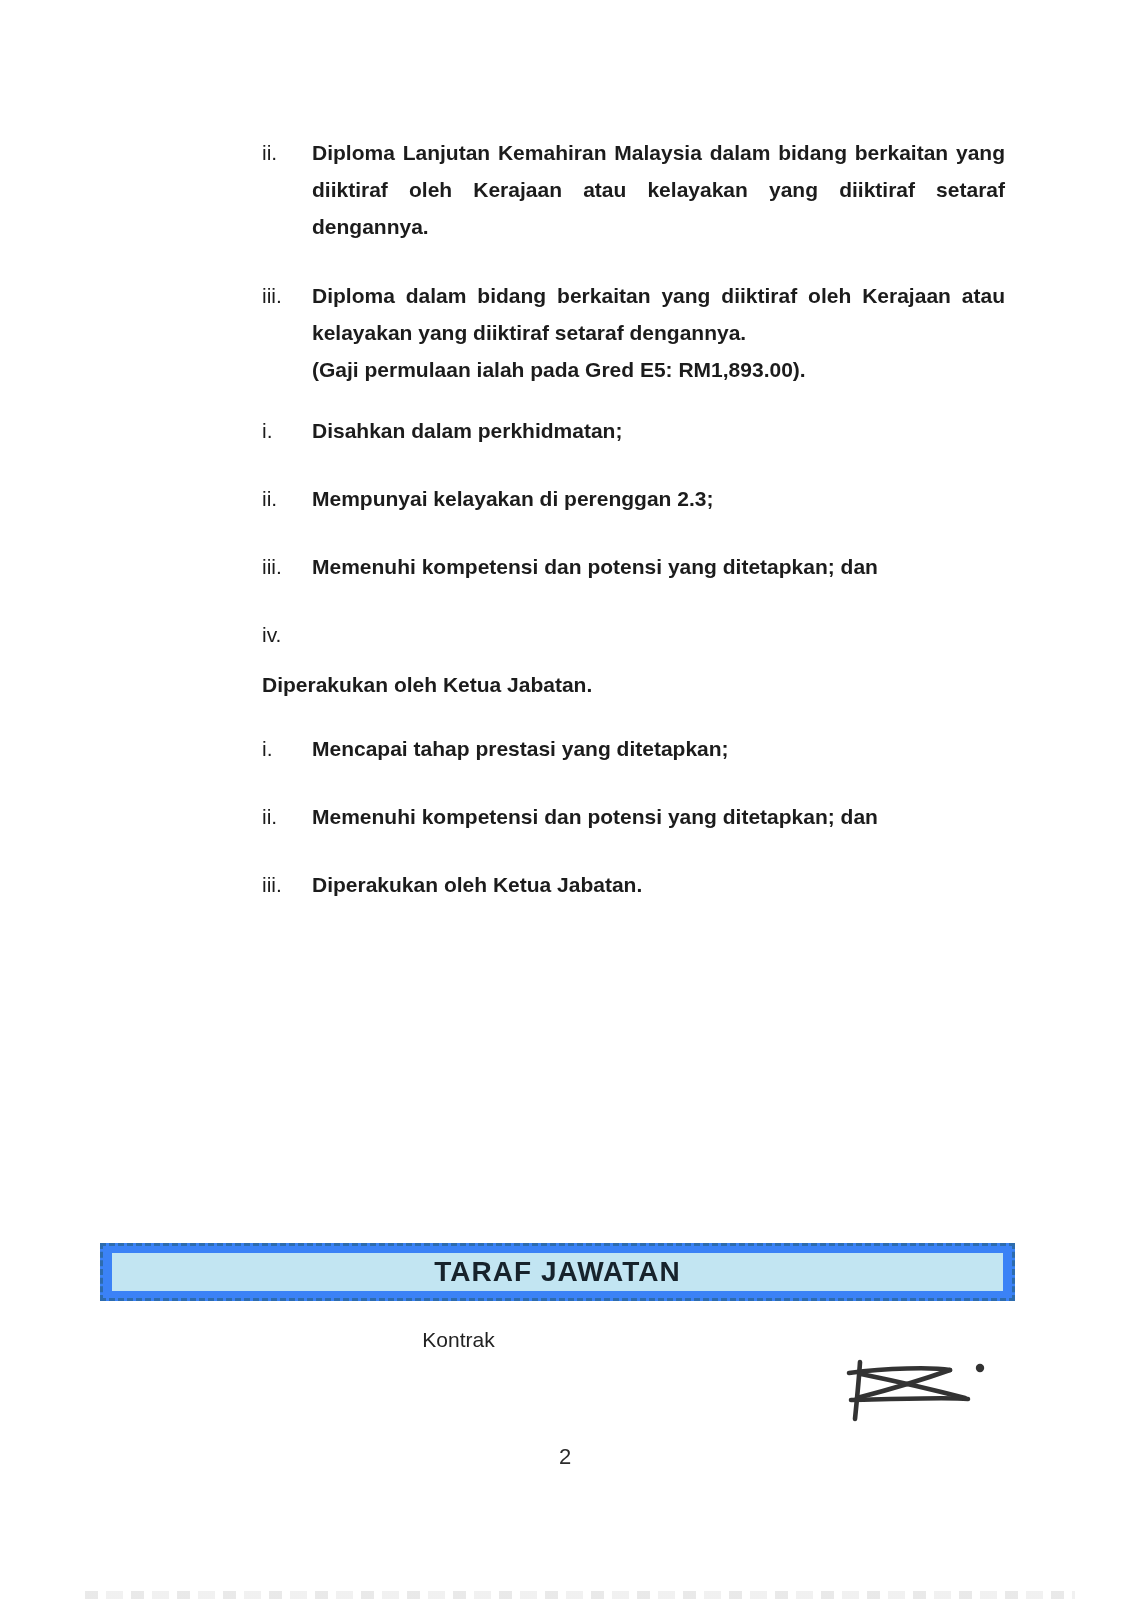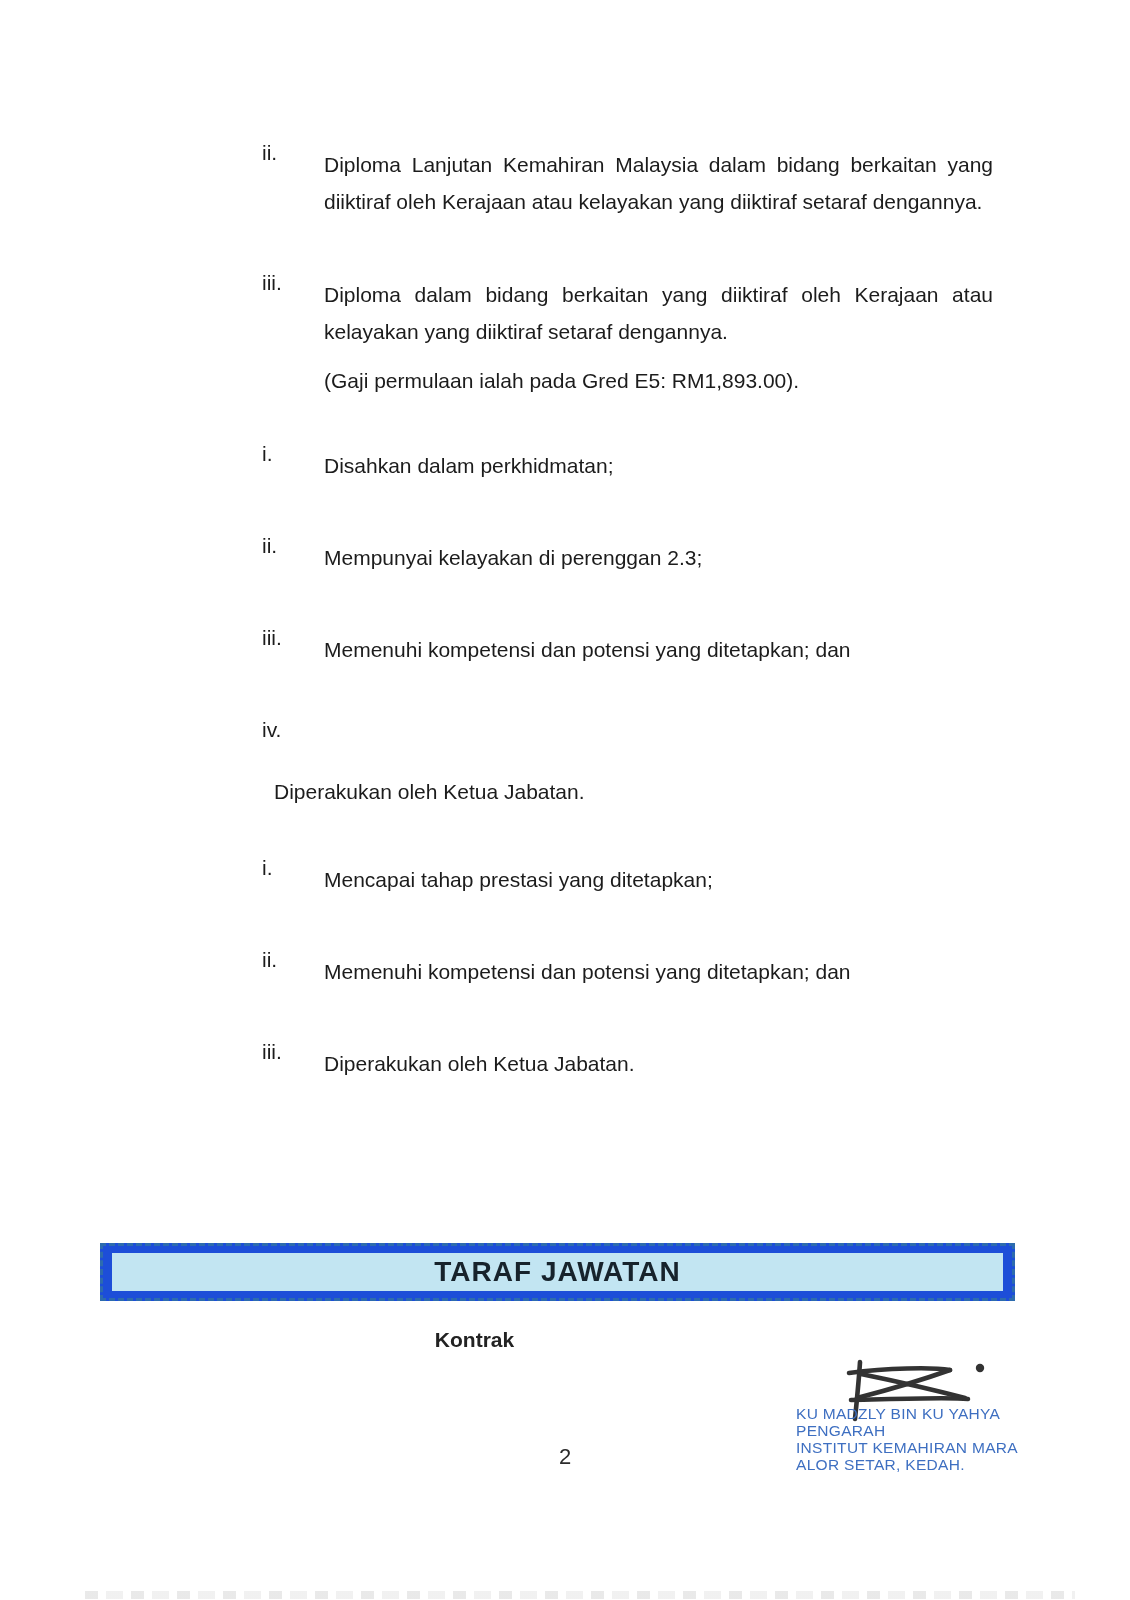--- a/index.html
+++ b/index.html
@@ -17,21 +17,21 @@
     position: absolute;
     left: 0; top: 0;
     width: 1130px;
     padding: 134px 87px 0 180px;
     box-sizing: border-box;
     font-size: 21px;
     line-height: 37px;
   }
   .row { display: flex; align-items: flex-start; }
   .just { text-align: justify; }
-  p { margin: 12px; }
+  p { margin: 0; font-weight: bold; }
 
   
   .qitem { margin-left: 82px; }
   .qitem .marker { flex: 0 0 50px; }
   .qitem .body { flex: 1 1 auto; max-width: 693px; }
   .qitem-0 { margin-bottom: 32px; }
   .qitem-1 { margin-bottom: 24px; }
 
   
   .sect .marker { flex: 0 0 77px; }
@@ -47,42 +47,41 @@
   .sub-last-53 { margin-bottom: 0; }
 
   
   .banner {
     position: absolute;
     left: 100px; top: 1243px;
     width: 915px;
     box-sizing: border-box;
     border: 3px dashed #2d6cae;
     padding: 7px 9px;
-    background: #1d4ed8;
+    background: #3b82f6;
   }
   .banner-inner {
     background: #c2e5f2;
     height: 38px;
     display: flex;
     align-items: center;
     justify-content: center;
     font-size: 28px;
     font-weight: bold;
     letter-spacing: 1px;
     color: #17232c;
   }
 
   .kontrak {
     position: absolute;
-    left: 16px; top: 1328px;
+    left: 0; top: 1328px;
     width: 917px;
     text-align: center;
     font-size: 21px;
     color: #222222;
-    font-weight: bold;
   }
 
   .signature-svg {
     position: absolute;
     left: 812px; top: 1337px;
     width: 200px; height: 85px;
   }
   .stamp {
     position: absolute;
     left: 796px; top: 1405px;
@@ -195,23 +194,17 @@
     <g fill="none" stroke="#333333" stroke-width="4.6" stroke-linecap="round">
       <path d="M48 25 C47 42 45 62 43 82"></path>
       <path d="M37 36 C75 31 120 30 138 33"></path>
       <path d="M138 33 C110 43 72 54 45 61"></path>
       <path d="M49 37 C88 45 130 55 153 61"></path>
       <path d="M39 63 C85 62 135 60 156 62"></path>
     </g>
     <circle cx="168" cy="31" r="4.2" fill="#333333"></circle>
   </svg>
 
-  <div class="stamp">
-    <div>KU MADZLY BIN KU YAHYA</div>
-    <div>PENGARAH</div>
-    <div>INSTITUT KEMAHIRAN MARA</div>
-    <div>ALOR SETAR, KEDAH.</div>
-  </div>
 
   <div class="page-number">2</div>
 
   <div class="cutoff-strip"></div>
 </div>
 
 </body></html>

